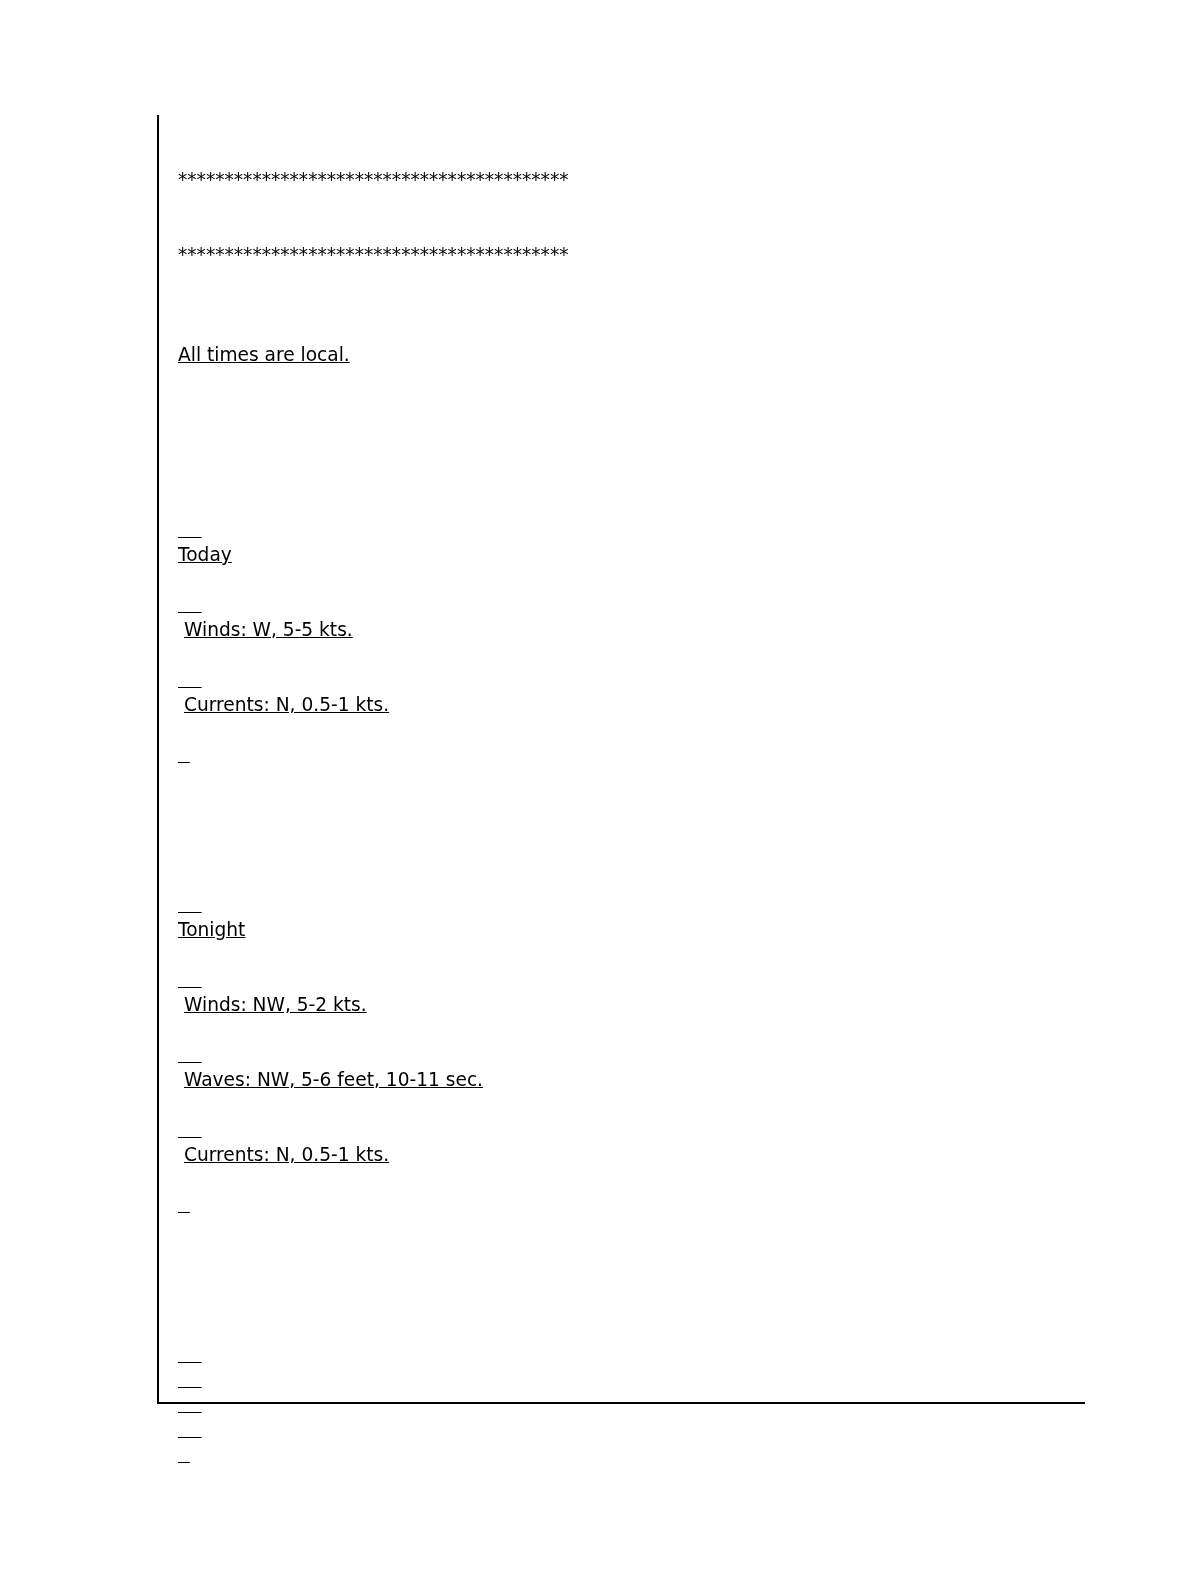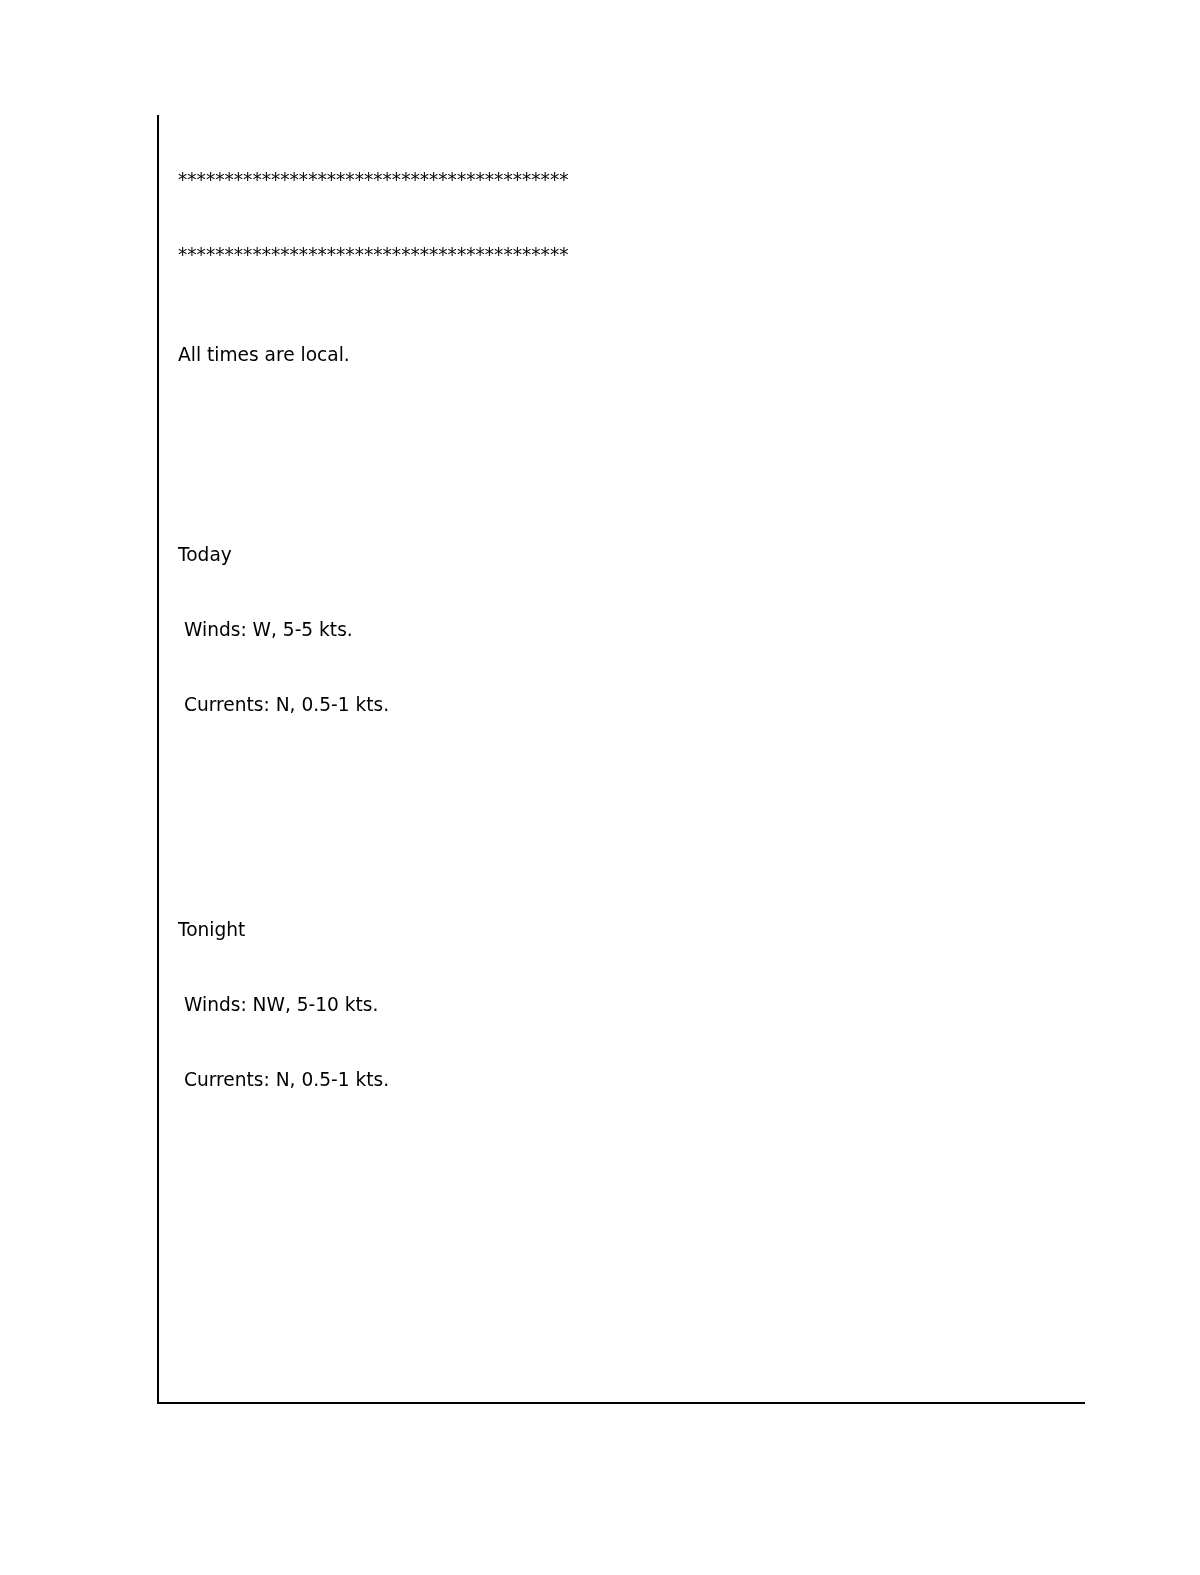--- a/index.html
+++ b/index.html
@@ -35,41 +35,43 @@
     white-space: pre;
   }
   .line {
     height: 25px;
   }
   .indent {
     padding-left: 6px;
   }
   .section {
     margin-top: 25px;
+    text-decoration: underline;
   }
 </style>
 </head>
 <body>
 
 <div class="page">
   <div class="forecast-box"></div>
   <div class="forecast-text">
     <div class="line">******************************************</div>
     <div class="line">******************************************</div>
     <div class="line section">All times are local.</div>
     <div id="sections">
   <div class="section">
     <div class="line">Today</div>
     <div class="line indent">Winds: W, 5-5 kts.</div>
     <div class="line indent">Currents: N, 0.5-1 kts.</div>
   </div>
 
   <div class="section">
     <div class="line">Tonight</div>
-    <div class="line indent">Winds: NW, 5-10 kts.</div>
+    <div class="line indent">Winds: NW, 5-2 kts.</div>
+    <div class="line indent">Waves: NW, 5-6 feet, 10-11 sec.</div>
     <div class="line indent">Currents: N, 0.5-1 kts.</div>
   </div>
 
   <div class="section">
     
     
     
     
   </div>
 

